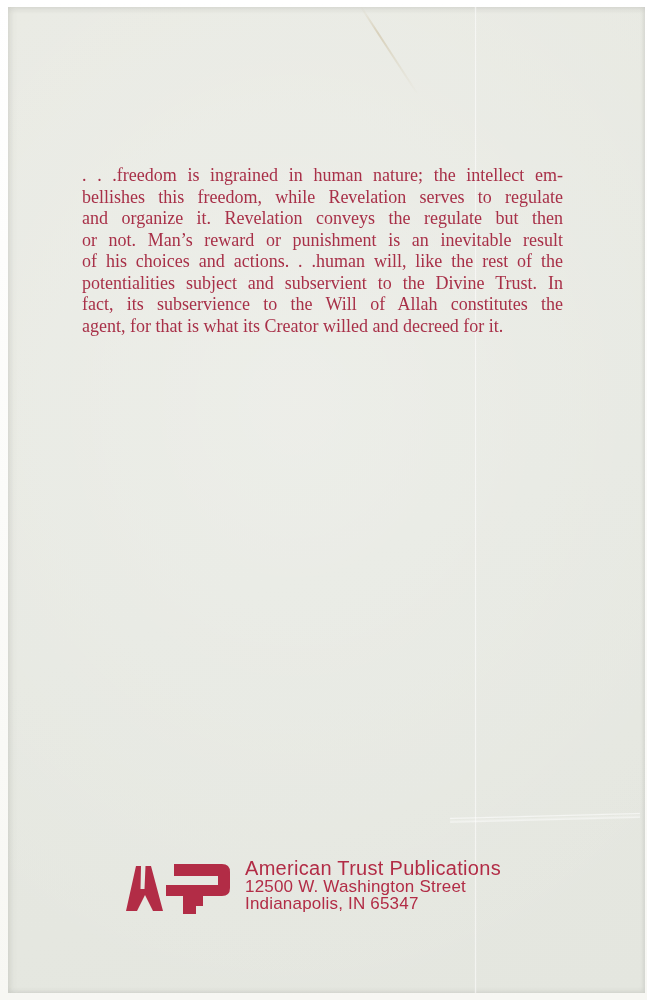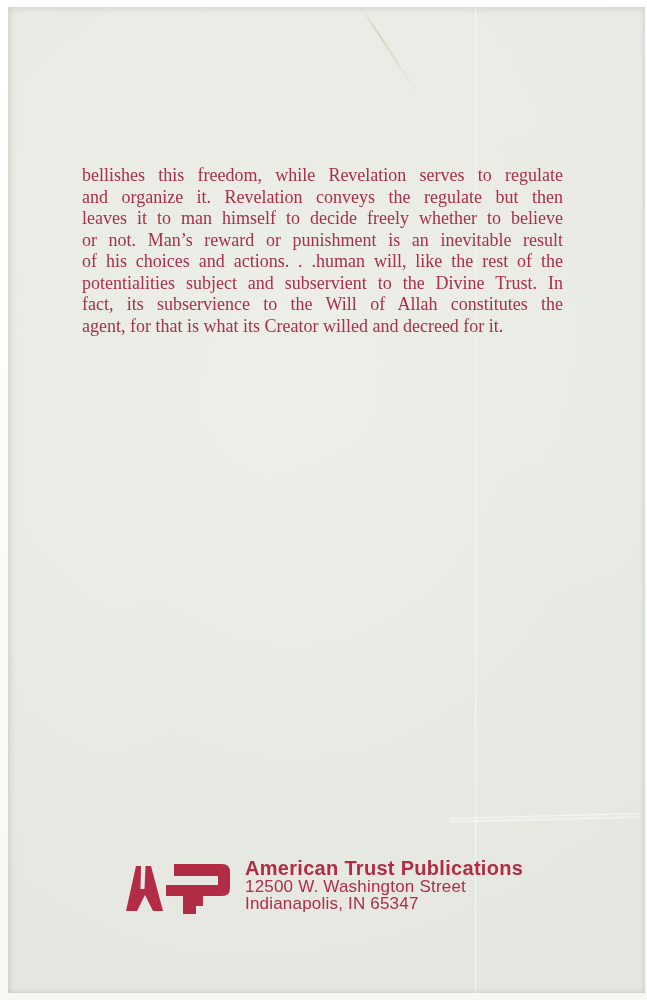--- a/index.html
+++ b/index.html
@@ -109,21 +109,21 @@
     display: block;
   }
   .pub-text {
     margin-left: 13px;
     margin-top: 1px;
     color: #b22c46;
   }
   .pub-name {
     font-size: 20px;
     line-height: 21px;
-    font-weight: bold;
+    font-weight: normal;
     letter-spacing: 0.3px;
     white-space: nowrap;
   }
   .pub-addr {
     font-size: 17px;
     line-height: 16.5px;
     font-weight: normal;
     letter-spacing: 0.2px;
     white-space: nowrap;
   }
@@ -132,23 +132,23 @@
 <body>
 
 <div class="page">
   <div class="cover">
 
     <div class="crease-v"></div>
     <div class="scratch"></div>
     <div class="crease-h"></div>
 
     <div class="excerpt">
+      <div class="line">. . .freedom is ingrained in human nature; the intellect em-</div>
       <div class="line">bellishes this freedom, while Revelation serves to regulate</div>
       <div class="line">and organize it. Revelation conveys the regulate but then</div>
-      <div class="line">leaves it to man himself to decide freely whether to believe</div>
       <div class="line">or not. Man’s reward or punishment is an inevitable result</div>
       <div class="line">of his choices and actions. . .human will, like the rest of the</div>
       <div class="line">potentialities subject and subservient to the Divine Trust. In</div>
       <div class="line">fact, its subservience to the Will of Allah constitutes the</div>
       <div class="line last">agent, for that is what its Creator willed and decreed for it.</div>
     </div>
 
     <div class="publisher">
       <svg class="logo-svg" viewBox="0 0 106 58" xmlns="http://www.w3.org/2000/svg">
 

